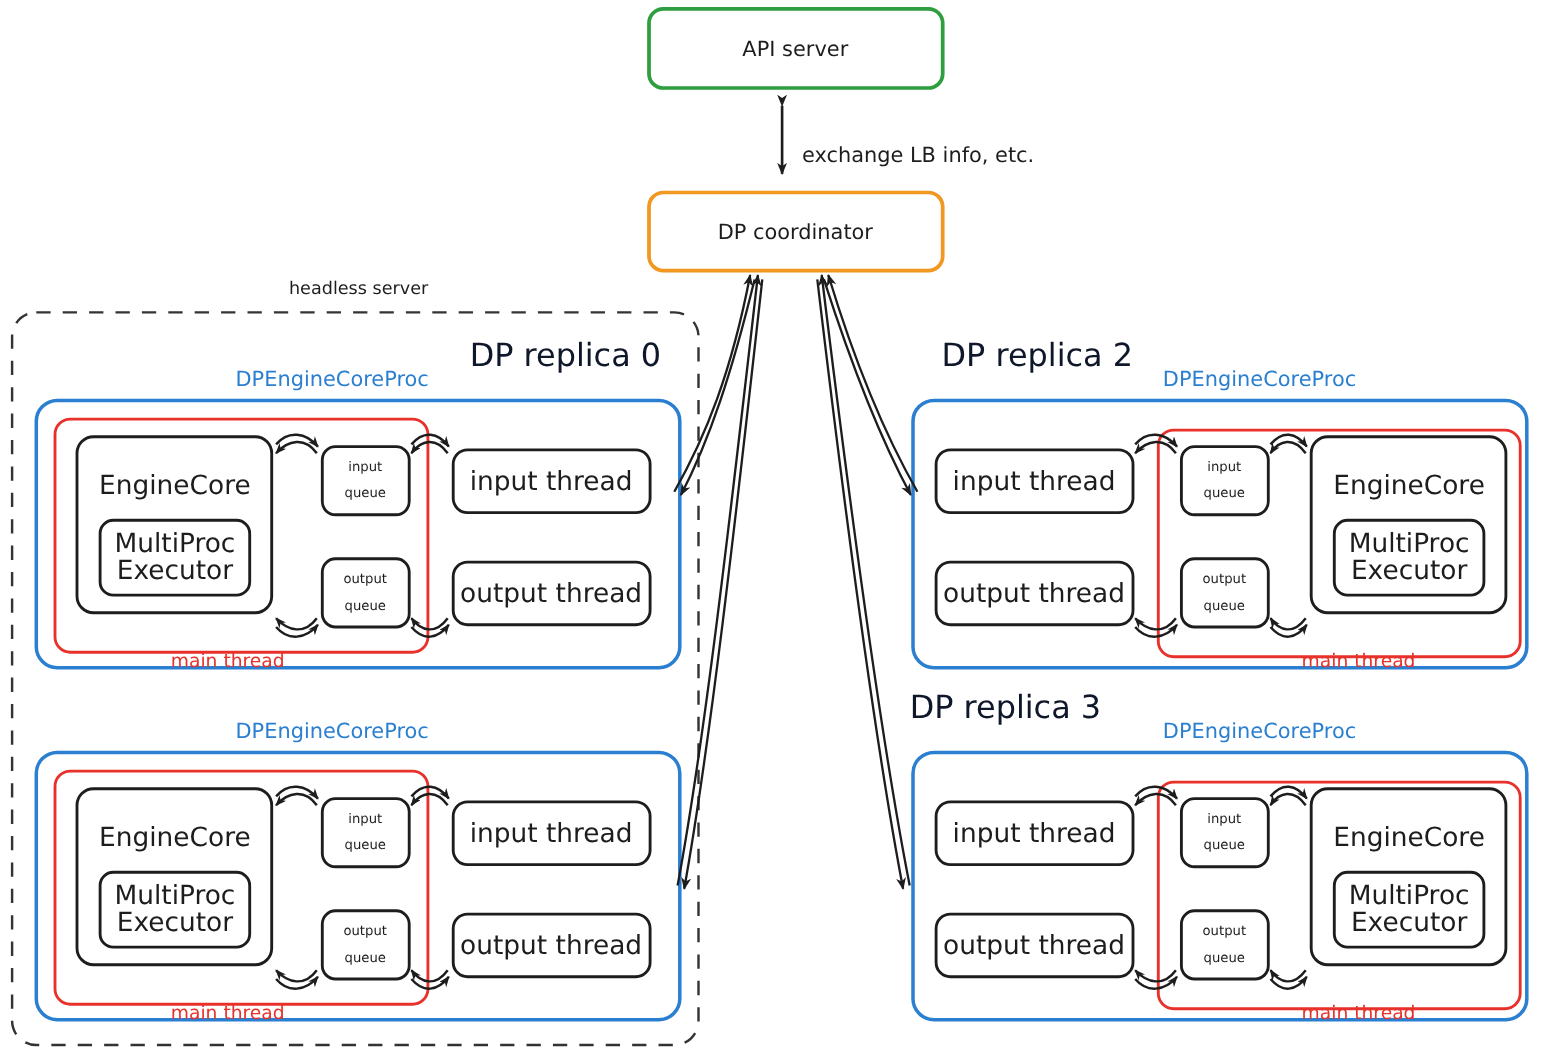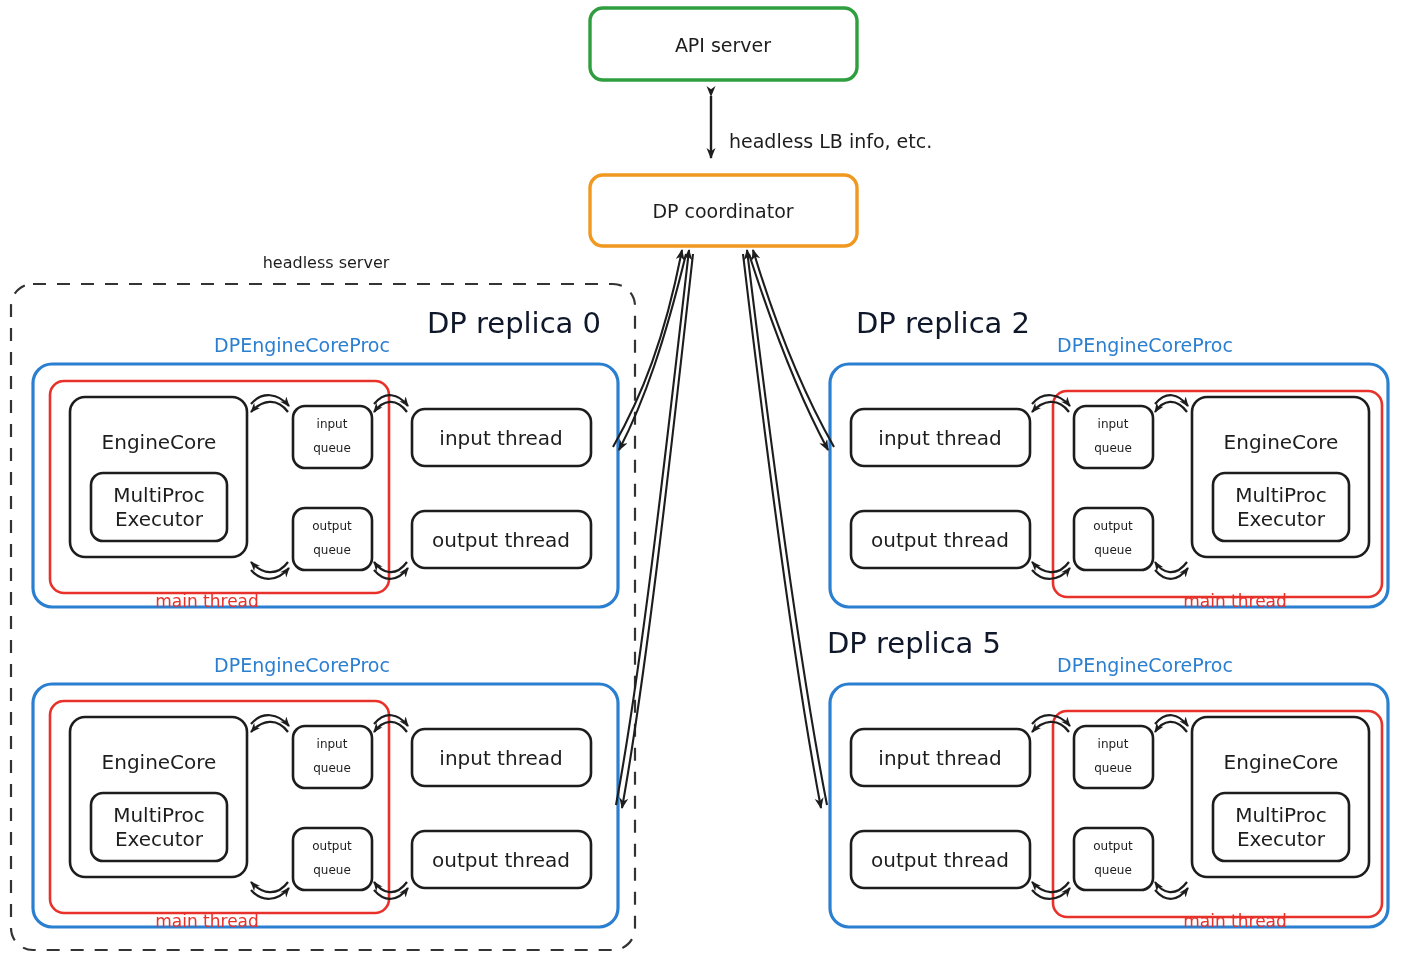--- a/index.html
+++ b/index.html
@@ -1,21 +1,21 @@
 <!DOCTYPE html>
 <html><head>
 <meta charset="utf-8">
 <style>
   html,body{margin:0;padding:0;background:#ffffff;}
   body{width:1420px;height:960px;overflow:hidden;
        font-family:"DejaVu Sans","Liberation Sans",sans-serif;}
   #stage{position:relative;width:1420px;height:960px;background:#fff;}
   svg#canvas{position:absolute;left:0;top:0;width:1420px;height:960px;}
   .lbl{position:absolute;white-space:nowrap;pointer-events:none;}
-  .node-text{font-size:20px;color:#1d1d1d;text-align:center;line-height:1.15;}
+  .node-text{font-size:24px;color:#1d1d1d;text-align:center;line-height:1.15;}
   .node-text.small{font-size:12px;}
   .hdr{font-size:19px;color:#1d1d1d;}
   .title-big{font-size:29px;color:#0f172a;}
   .proc-lbl{font-size:19px;color:#2b7fd0;}
   .main-thread-lbl{font-size:17px;color:#e8312b;}
   .headless-lbl{font-size:16px;color:#1d1d1d;}
   .edge-lbl{font-size:19px;color:#1d1d1d;}
   .ctr{transform:translate(-50%,-50%);}
 </style>
 </head>
@@ -140,21 +140,21 @@
 
       <path d="M743,254 C770,482 797,682 821,808" stroke="#1d1d1d" stroke-width="2.1" fill="none" marker-end="url(#ah2)"></path>
       <path d="M827,805 C802,678 775,480 747,250" stroke="#1d1d1d" stroke-width="2.1" fill="none" marker-end="url(#ah2)"></path>
     </g>
   </svg>
 
   <div class="lbl hdr ctr" style="left:723px;top:45px;">API server</div>
 
   <div class="lbl hdr ctr" style="left:723px;top:211px;">DP coordinator</div>
 
-  <div class="lbl edge-lbl" style="left:729px;top:130px;">headless LB info, etc.</div>
+  <div class="lbl edge-lbl" style="left:729px;top:130px;">exchange LB info, etc.</div>
 
   <div class="lbl headless-lbl ctr" style="left:326px;top:262px;">headless server</div>
 
   <div class="lbl title-big ctr" style="left:514px;top:323px;">DP replica 0</div>
   <div class="lbl proc-lbl ctr" style="left:302px;top:345px;">DPEngineCoreProc</div>
   <div class="lbl main-thread-lbl ctr" style="left:207px;top:601px;">main thread</div>
   <div class="lbl node-text ctr" style="left:159px;top:442px;">EngineCore</div>
   <div class="lbl node-text ctr" style="left:159px;top:495px;">MultiProc</div>
   <div class="lbl node-text ctr" style="left:159px;top:519px;">Executor</div>
   <div class="lbl node-text small ctr" style="left:332px;top:425px;">input</div>
@@ -182,21 +182,21 @@
   <div class="lbl node-text ctr" style="left:940px;top:438px;">input thread</div>
   <div class="lbl node-text ctr" style="left:940px;top:540px;">output thread</div>
   <div class="lbl node-text small ctr" style="left:1113px;top:425px;">input</div>
   <div class="lbl node-text small ctr" style="left:1113px;top:449px;">queue</div>
   <div class="lbl node-text small ctr" style="left:1113px;top:527px;">output</div>
   <div class="lbl node-text small ctr" style="left:1113px;top:551px;">queue</div>
   <div class="lbl node-text ctr" style="left:1281px;top:442px;">EngineCore</div>
   <div class="lbl node-text ctr" style="left:1281px;top:495px;">MultiProc</div>
   <div class="lbl node-text ctr" style="left:1281px;top:519px;">Executor</div>
 
-  <div class="lbl title-big ctr" style="left:914px;top:643px;">DP replica 5</div>
+  <div class="lbl title-big ctr" style="left:914px;top:643px;">DP replica 3</div>
   <div class="lbl proc-lbl ctr" style="left:1145px;top:665px;">DPEngineCoreProc</div>
   <div class="lbl main-thread-lbl ctr" style="left:1235px;top:921px;">main thread</div>
   <div class="lbl node-text ctr" style="left:940px;top:758px;">input thread</div>
   <div class="lbl node-text ctr" style="left:940px;top:860px;">output thread</div>
   <div class="lbl node-text small ctr" style="left:1113px;top:745px;">input</div>
   <div class="lbl node-text small ctr" style="left:1113px;top:769px;">queue</div>
   <div class="lbl node-text small ctr" style="left:1113px;top:847px;">output</div>
   <div class="lbl node-text small ctr" style="left:1113px;top:871px;">queue</div>
   <div class="lbl node-text ctr" style="left:1281px;top:762px;">EngineCore</div>
   <div class="lbl node-text ctr" style="left:1281px;top:815px;">MultiProc</div>

